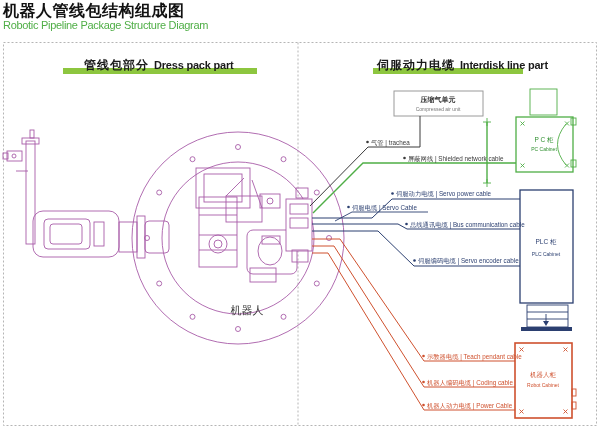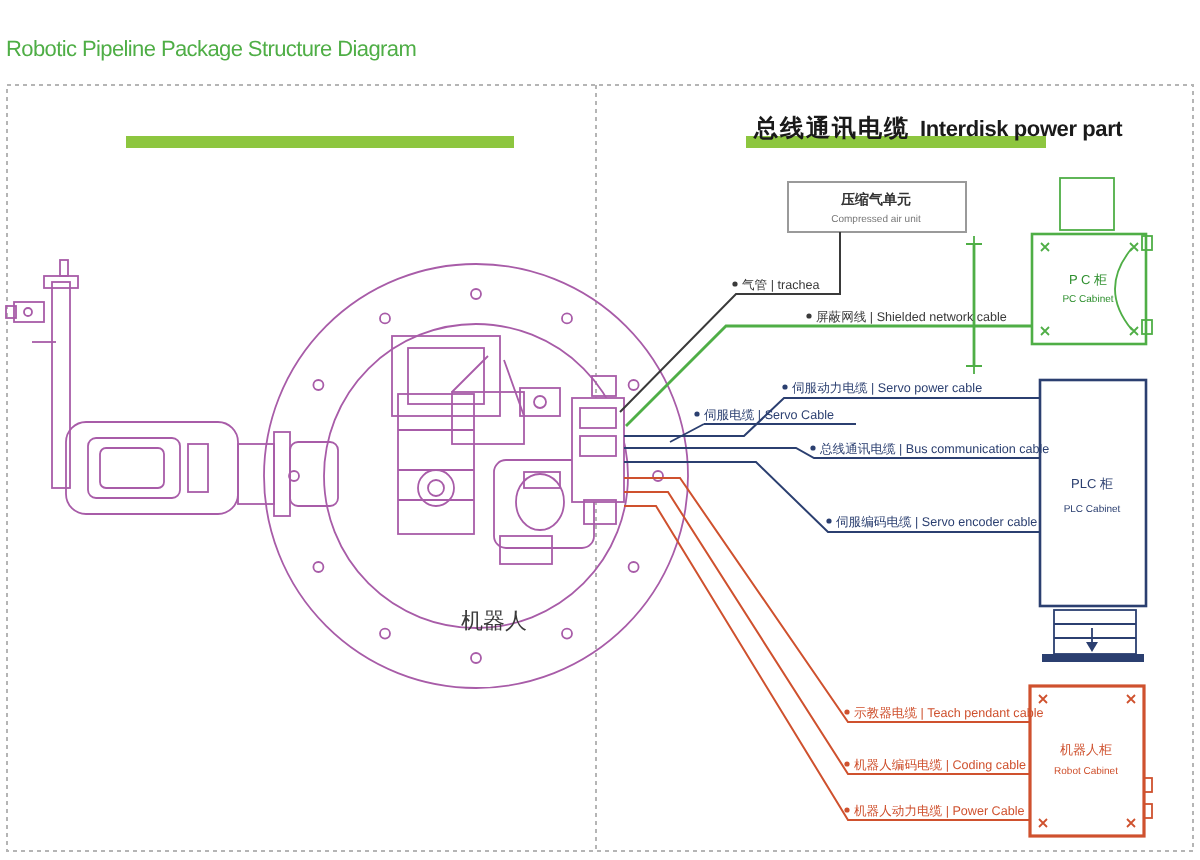--- a/index.html
+++ b/index.html
@@ -40,27 +40,31 @@
   .cad{fill:none;stroke:var(--purple);stroke-width:.9;}
   .cad-fill{fill:#fff;stroke:var(--purple);stroke-width:.9;}
   .t-zh-box{font-size:7px;font-weight:bold;}
   .t-en-box{font-size:5px;}
 </style>
 </head>
 <body>
 
 <div class="page">
 
+  <div class="title-zh">机器人管线包结构组成图</div>
   <div class="title-en">Robotic Pipeline Package Structure Diagram</div>
 
   <div class="sec-bar" style="left:63px;top:68px;width:194px"></div>
+  <div class="sec-h" style="left:84px;top:55px">
+    <span class="sec-zh">管线包部分</span><span class="sec-en">Dress pack part</span>
+  </div>
 
   <div class="sec-bar" style="left:373px;top:68px;width:150px"></div>
   <div class="sec-h" style="left:377px;top:55px">
-    <span class="sec-zh">总线通讯电缆</span><span class="sec-en">Interdisk power part</span>
+    <span class="sec-zh">伺服动力电缆</span><span class="sec-en">Interdisk line part</span>
   </div>
 
   <svg width="600" height="430" viewBox="0 0 600 430">
 
     <rect x="3.5" y="42.5" width="593" height="383" class="dashed"></rect>
     <path d="M298,42.5 V425.5" class="dashed"></path>
 
     <g class="cad">
       <circle cx="238" cy="238" r="106"></circle>
       <circle cx="238" cy="238" r="76"></circle>

